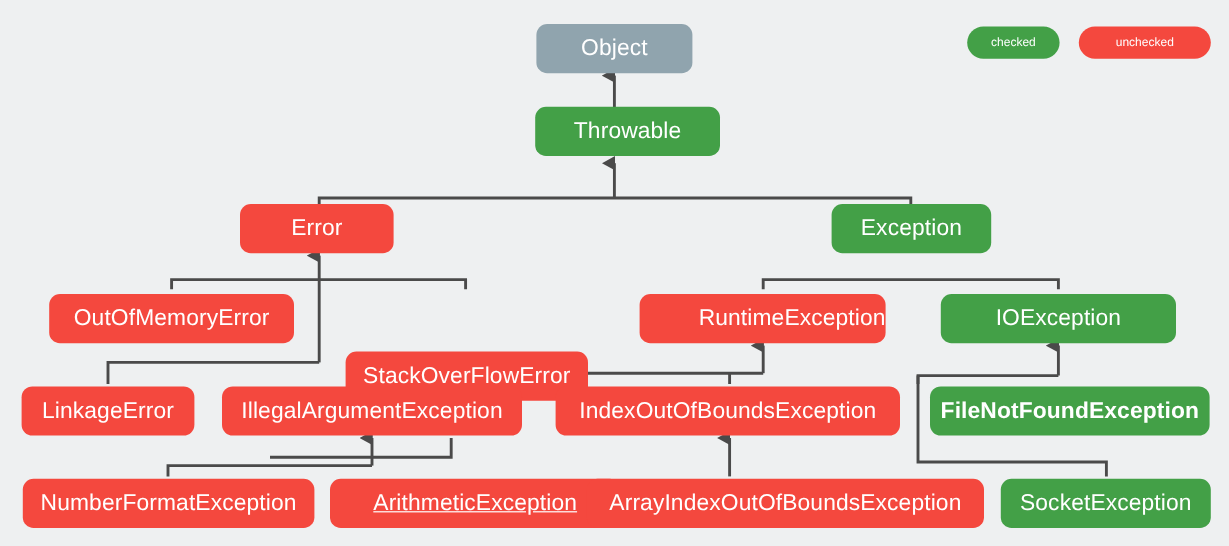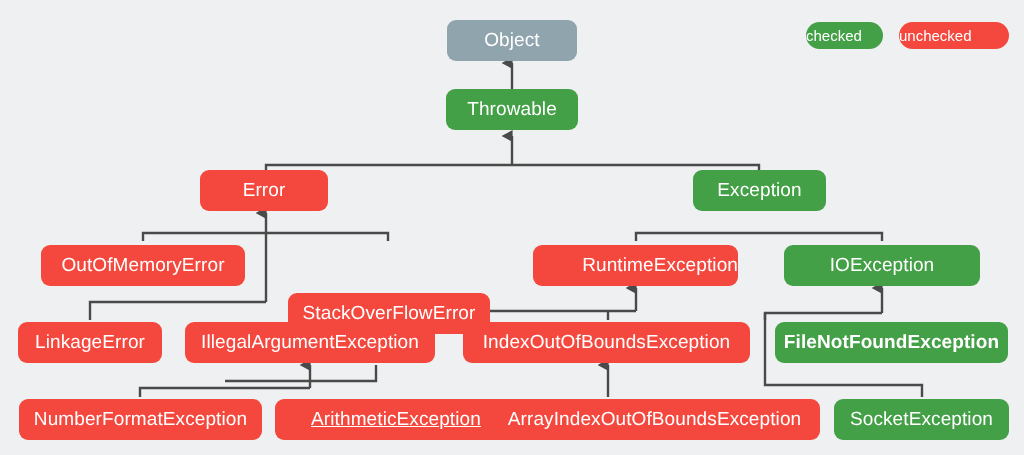--- a/index.html
+++ b/index.html
@@ -21,23 +21,23 @@
     font-size:19px;
     letter-spacing:.1px;
     z-index:2;
     text-rendering:geometricPrecision;
   }
   .node.gray{background:#90a4ae;}
   .node.green{background:#43a047;}
   .node.red{background:#f4483e;}
   .legend-pill{
     position:absolute;
-    display:flex;align-items:center;justify-content:flex-start;
+    display:flex;align-items:center;justify-content:center;
     color:#fff;border-radius:999px;
-    font-size:15px;height:27px;z-index:3;
+    font-size:10px;height:27px;z-index:3;
   }
   .legend-pill.green{background:#43a047;}
   .legend-pill.red{background:#f4483e;}
 </style>
 </head>
 <body>
 
 <div id="stage">
 
   <svg class="wires" viewBox="0 0 1024 455" xmlns="http://www.w3.org/2000/svg">
@@ -81,21 +81,21 @@
     <span>checked</span>
   </div>
   <div class="legend-pill red" style="left:899px;top:22px;width:110px;">
     <span>unchecked</span>
   </div>
 
   <div class="node gray" style="left:447px;top:20px;width:130px;height:41px;">
     <span>Object</span>
   </div>
 
-  <div class="node green" style="left:446px;top:89px;width:132px;height:41px;">
+  <div class="node green" style="left:446px;top:89px;width:154px;height:41px;">
     <span>Throwable</span>
   </div>
 
   <div class="node red" style="left:200px;top:170px;width:128px;height:41px;">
     <span>Error</span>
   </div>
   <div class="node green" style="left:693px;top:170px;width:133px;height:41px;">
     <span>Exception</span>
   </div>
 

